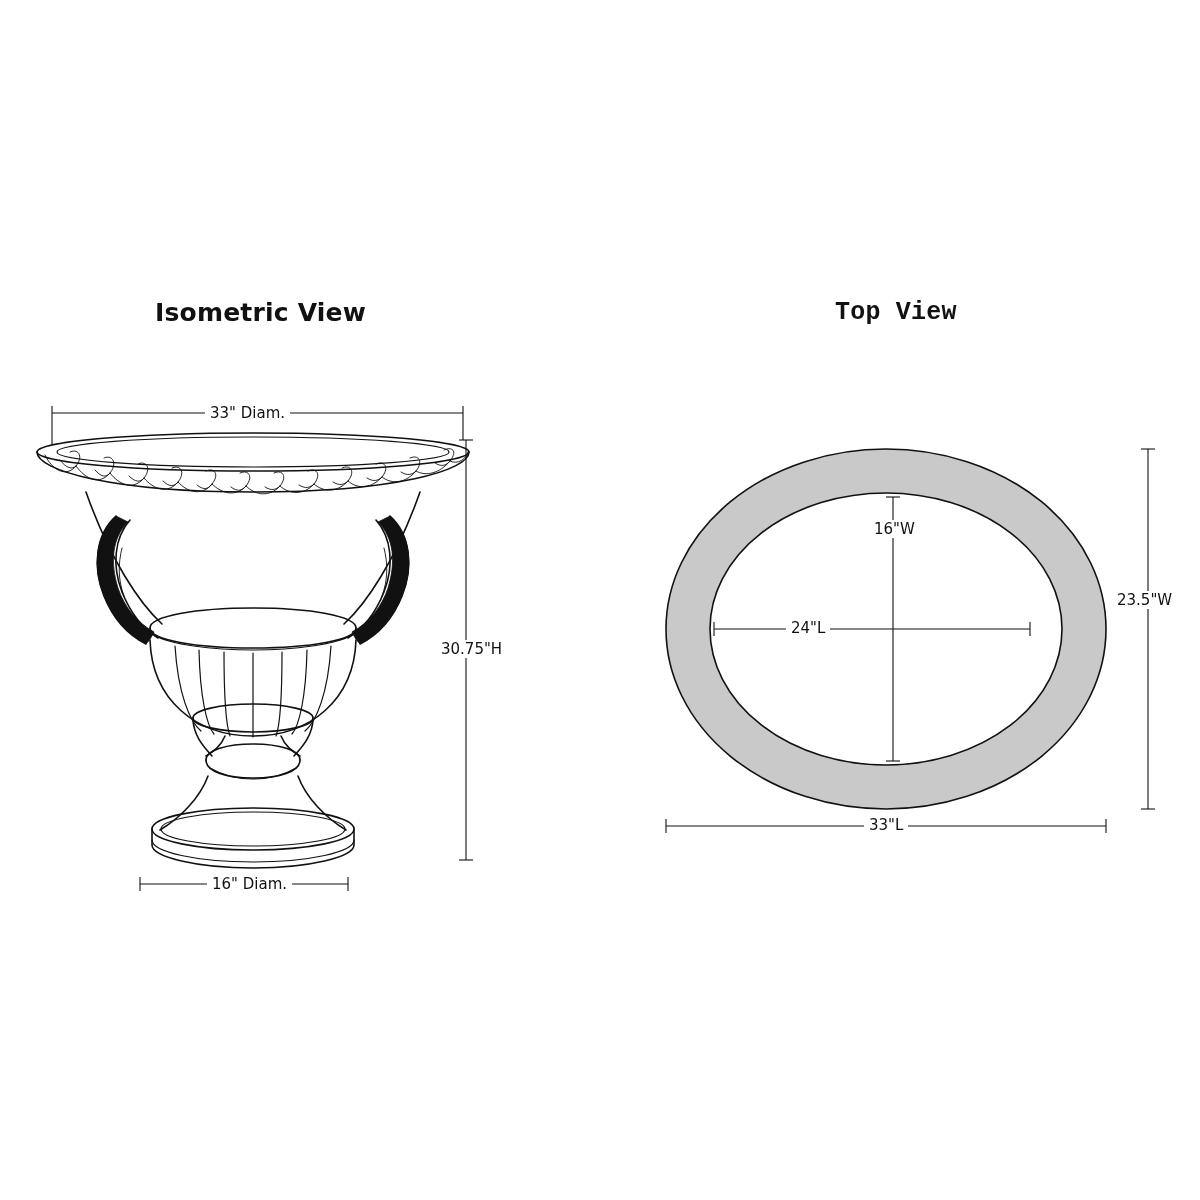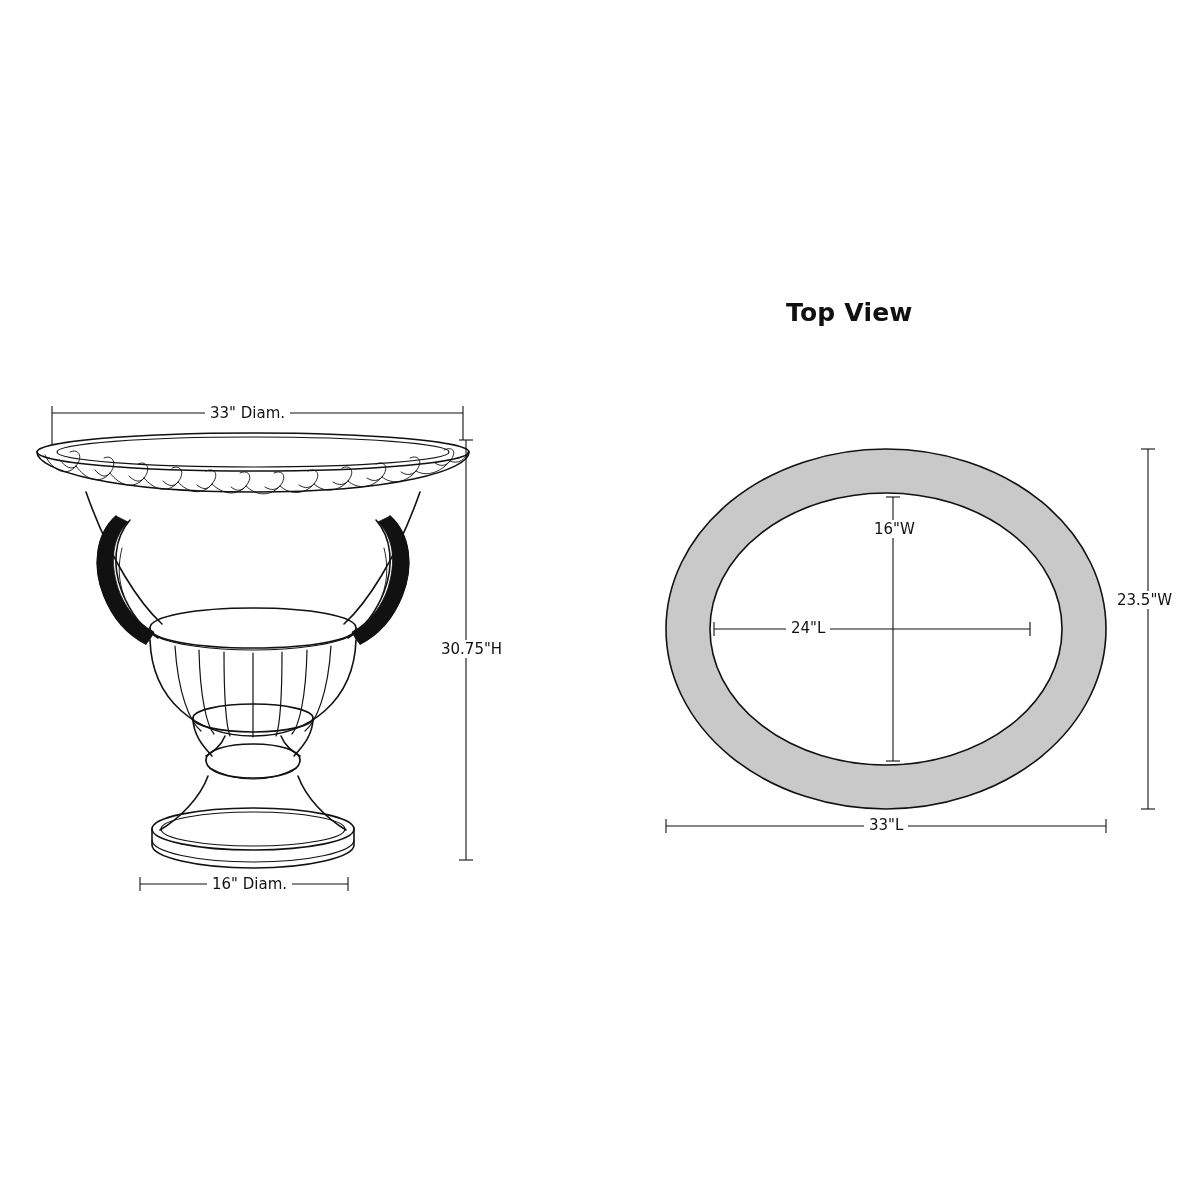--- a/index.html
+++ b/index.html
@@ -25,22 +25,23 @@
     font-weight: bold;
     color: #111111;
     letter-spacing: 0.2px;
     white-space: nowrap;
   }
   #iso-title {
     left: 155px;
     top: 298px;
   }
   #top-title {
-    left: 786px;
+    left: 835px;
     top: 298px;
+    font-family: Liberation Mono, monospace;
   }
   .dim-label {
     position: absolute;
     font-size: 15px;
     color: #111111;
     background: #ffffff;
     padding: 0 5px;
     white-space: nowrap;
   }
   svg {
@@ -89,20 +90,21 @@
     fill: #ffffff;
     stroke: #111111;
     stroke-width: 1.6;
   }
 </style>
 </head>
 <body>
 
 <div class="stage">
 
+  <div class="view-title" id="iso-title">Isometric View</div>
   <div class="view-title" id="top-title">Top View</div>
 
   <svg width="1200" height="1200" viewBox="0 0 1200 1200">
 
     <g>
 
       <path class="ln-thin" d="M52 413 L463 413"></path>
       <path class="ln-thin" d="M52 406 L52 420"></path>
       <path class="ln-thin" d="M463 406 L463 420"></path>
 

